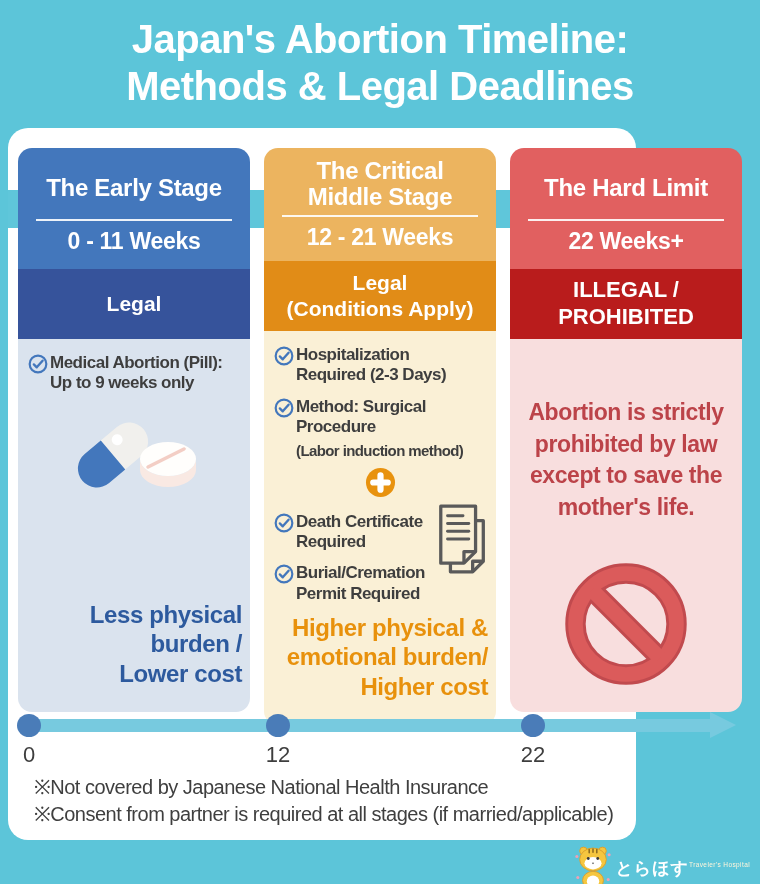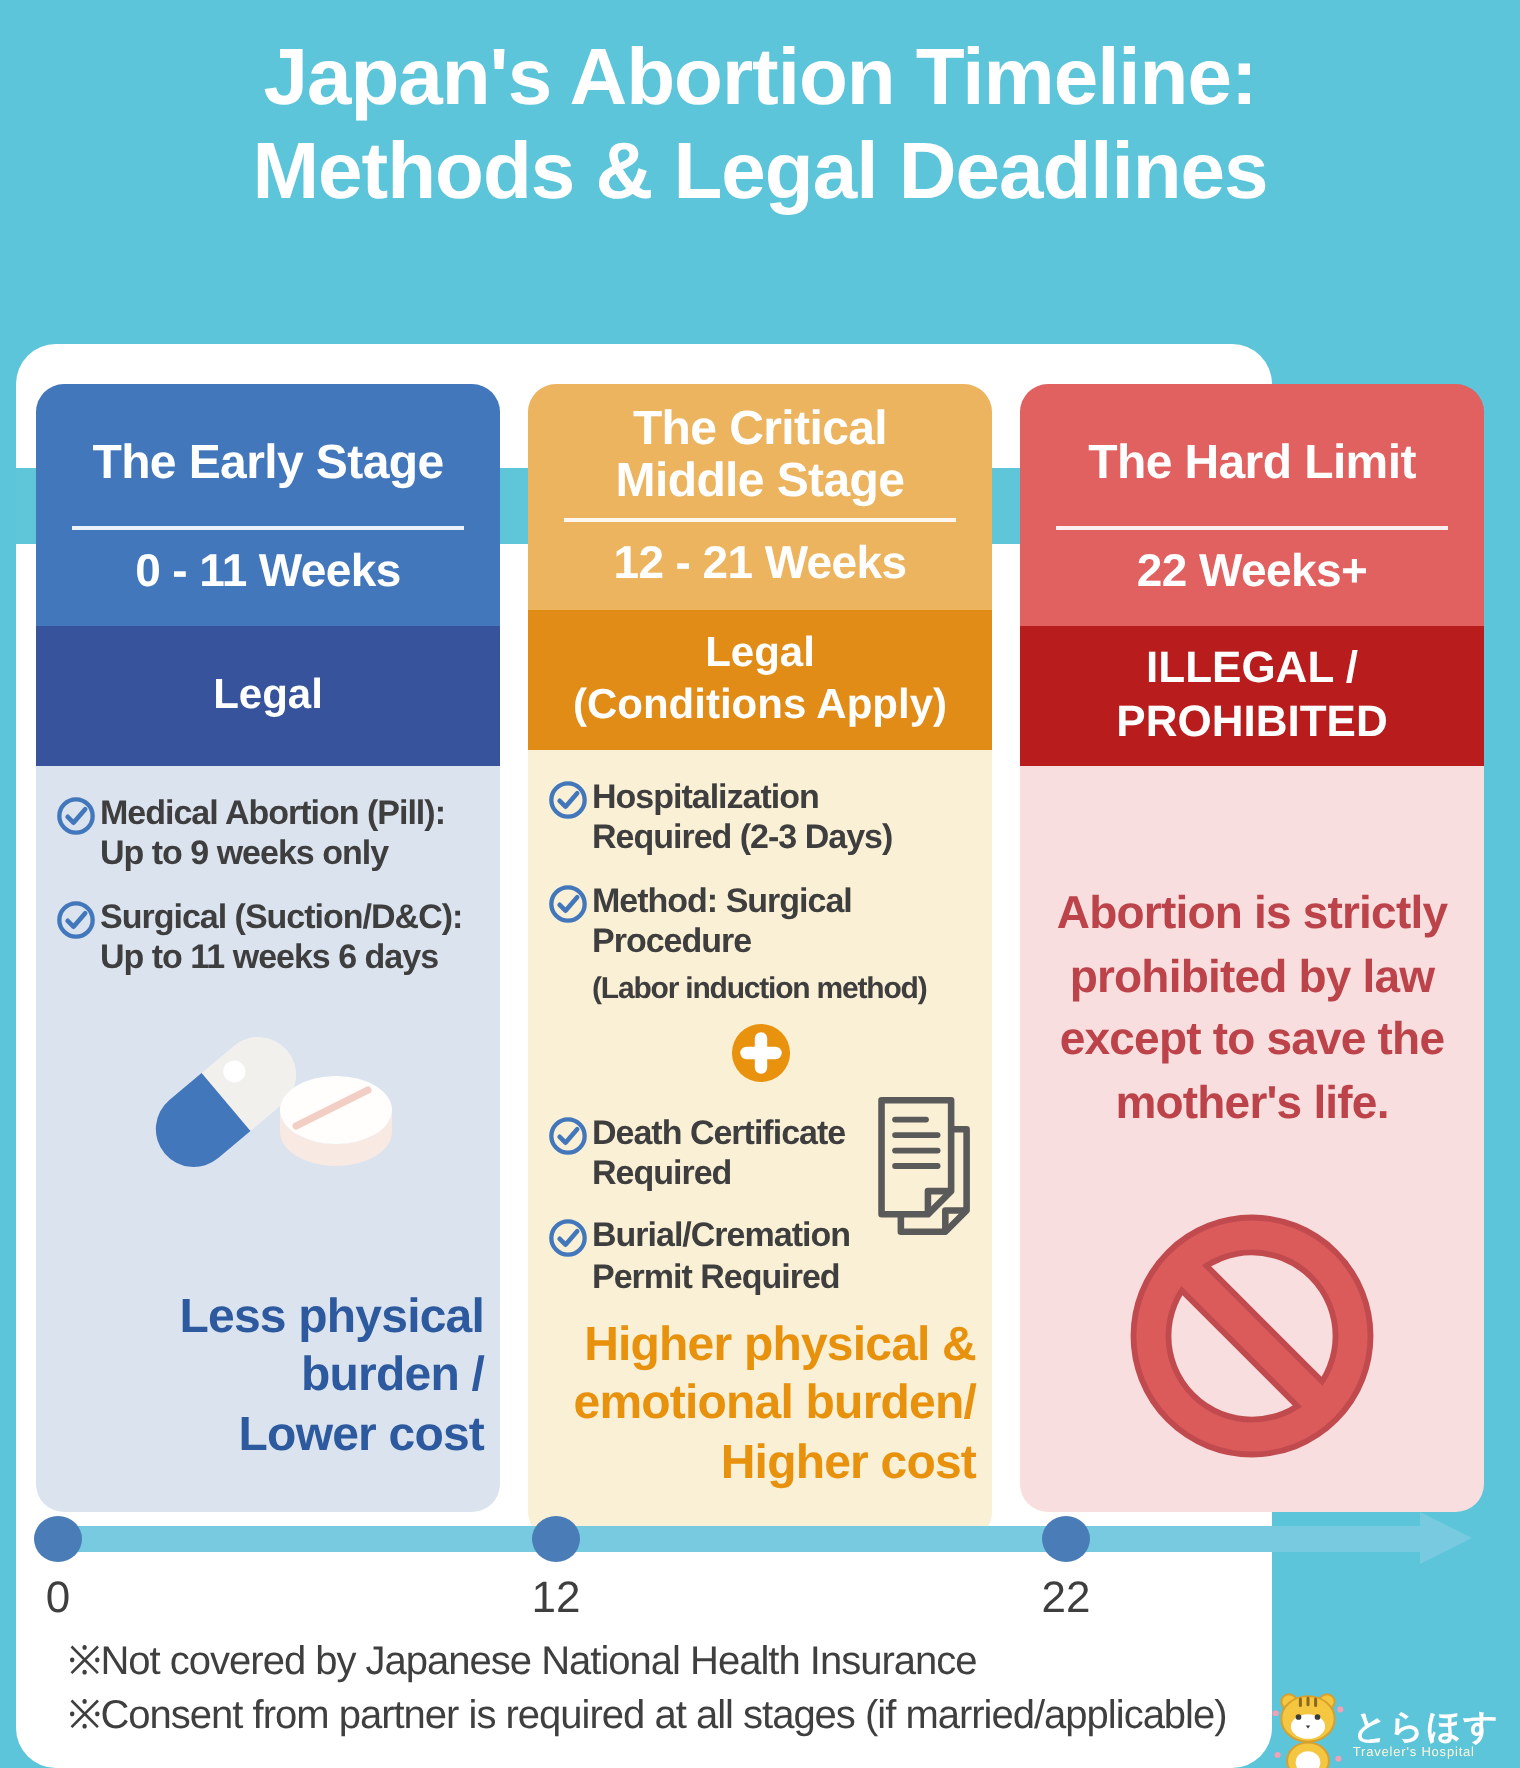--- a/index.html
+++ b/index.html
@@ -12,21 +12,21 @@
   }
   .main-title {
     position:absolute; top:16px; left:0; right:0;
     text-align:center; color:#FFFFFF;
     font-size:40px; font-weight:bold; line-height:1.18;
     letter-spacing:-0.5px;
   }
   .card {
     position:absolute; left:8px; top:128px;
     width:628px; height:712px;
-    background:#FFFFFF; border-radius:20px;margin-top:44px;
+    background:#FFFFFF; border-radius:20px;
   }
   .connector {
     position:absolute; left:0; right:0; top:62px; height:38px;
     background:#5FC6DA; z-index:0;
   }
   .cols {
     position:absolute; left:10px; top:20px; width:724px; height:564px;
     display:flex; gap:14px; z-index:1;
   }
   .col { flex:1; display:flex; flex-direction:column; }
@@ -104,21 +104,21 @@
   .tl-tick.t0 { left:-1px; } .tl-tick.t1 { left:248px; } .tl-tick.t2 { left:503px; }
 
   .footnotes {
     position:absolute; left:26px; top:646px; right:10px;
     color:#3F3F3F; font-size:20px; line-height:1.33; letter-spacing:-0.5px;
   }
   .logo {
     position:absolute; right:10px; top:845px;
     display:flex; align-items:center; gap:3px;
   }
-  .logo-text { display:flex; flex-direction:column; line-height:1; }
+  .logo-text { display:flex; flex-direction:row; line-height:1; }
   .logo-brand { color:#FFFFFF; font-weight:bold; font-size:17px; letter-spacing:1px; }
   .logo-sub { color:#FFF6DC; font-size:6.5px; margin-top:2px; letter-spacing:0.4px; }
 </style>
 </head>
 <body>
 
 <div class="main-title">Japan's Abortion Timeline:<br>Methods &amp; Legal Deadlines</div>
 
 <div class="card">
   <div class="connector"></div>
@@ -134,29 +134,20 @@
       <div class="col-status">Legal</div>
       <div class="col-body">
         <div class="check-item">
           <span class="ck">
             <svg viewBox="0 0 24 24">
                 <circle cx="12" cy="12" r="10" fill="none" stroke="#4377BC" stroke-width="2.6"></circle>
                 <path d="M7 12.5 L10.5 16 L17.5 8" fill="none" stroke="#4377BC" stroke-width="2.8" stroke-linecap="round" stroke-linejoin="round"></path>
               </svg>
           </span>
           <span>Medical Abortion (Pill):<br>Up to 9 weeks only</span>
-        </div>
-        <div class="check-item">
-          <span class="ck">
-            <svg viewBox="0 0 24 24">
-                <circle cx="12" cy="12" r="10" fill="none" stroke="#4377BC" stroke-width="2.6"></circle>
-                <path d="M7 12.5 L10.5 16 L17.5 8" fill="none" stroke="#4377BC" stroke-width="2.8" stroke-linecap="round" stroke-linejoin="round"></path>
-              </svg>
-          </span>
-          <span>Surgical (Suction/D&amp;C):<br>Up to 11 weeks 6 days</span>
         </div>
         <svg class="pill-art" width="132" height="84" viewBox="0 0 132 84">
           <g transform="rotate(-40 45 46)">
             <path d="M45 27 h21 a19 19 0 0 1 0 38 h-21 z" fill="#F1F0ED"></path>
             <path d="M45 27 h-21 a19 19 0 0 0 0 38 h21 z" fill="#4377BC"></path>
             <circle cx="58" cy="37" r="5.5" fill="#FFFFFF"></circle>
           </g>
           <g>
             <path d="M72 50 a28 17 0 0 0 56 0 v11 a28 17 0 0 1 -56 0 z" fill="#F9E9E3"></path>
             <ellipse cx="100" cy="50" rx="28" ry="17" fill="#FFFEFC"></ellipse>

